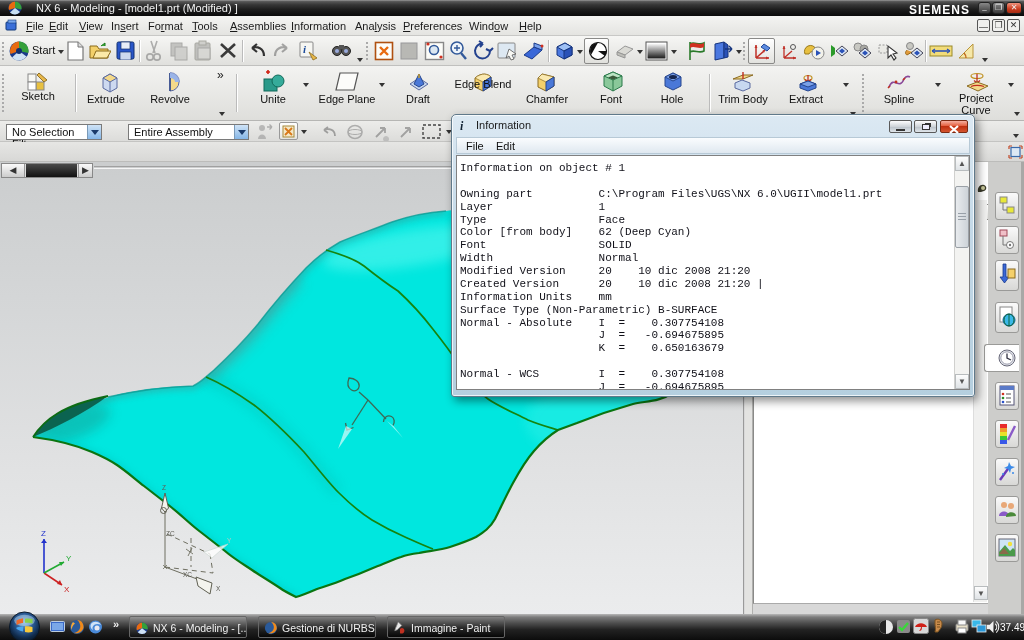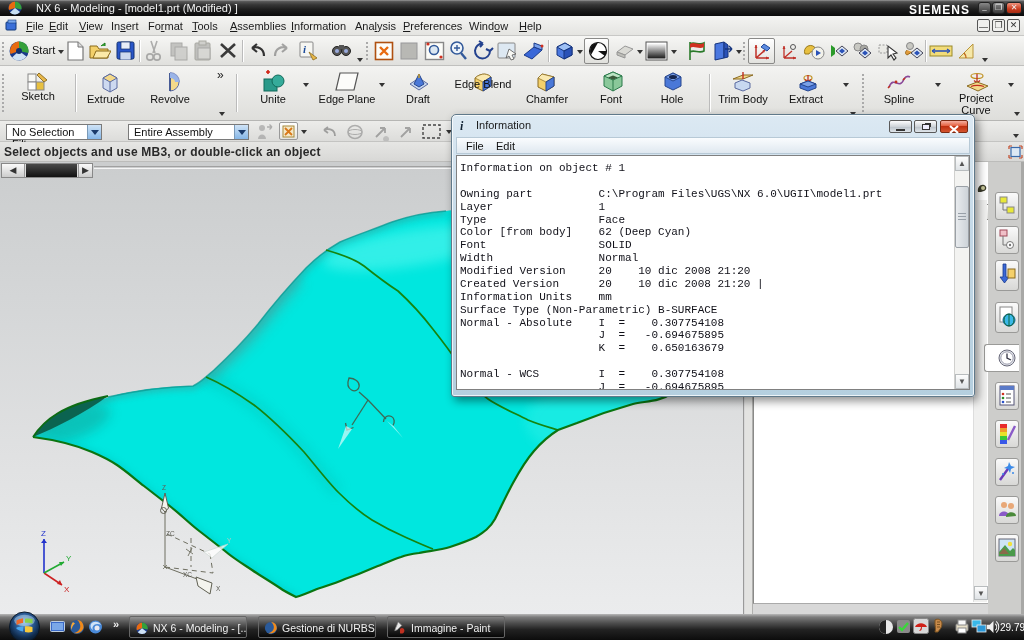--- a/index.html
+++ b/index.html
@@ -473,21 +473,20 @@
       <span class="dd" style="left:446px;top:9px;"></span>
       <svg class="abs" style="left:456px;top:1px" width="19" height="19" viewBox="0 0 19 19">
         <path d="M3,6 L10,2.5 L16,6 L16,13 L9,16.5 L3,13 Z" fill="#4a78e0" stroke="#16357e"></path>
         <path d="M3,6 L10,9.5 L16,6 L10,2.5 Z" fill="#9ec0f4" stroke="#16357e"></path>
       </svg>
       <span class="dd" style="left:1013px;top:13px;"></span>
     </div>
   </div>
 
   <div id="statusbar" class="abs">
-    <span class="stxt">Select objects and use MB3, or double-click an object</span>
     <svg class="abs" style="left:1008px;top:3px" width="15" height="14" viewBox="0 0 15 14">
       <rect x="3" y="2.5" width="9" height="9" fill="#dce8f4" stroke="#3a6aaa" stroke-width="1.2"></rect>
       <path d="M1,1 L4,1 M1,1 L1,4 M14,1 L11,1 M14,1 L14,4 M1,13 L4,13 M1,13 L1,10 M14,13 L11,13 M14,13 L14,10" stroke="#c04828" stroke-width="1.2"></path>
     </svg>
   </div>
 
   <div id="work" class="abs">
     <div id="canvas">
       <svg id="scene" width="744" height="452" viewBox="0 162 744 452" style="position:absolute;left:0;top:0">
         <defs>
@@ -823,15 +822,15 @@
       <rect x="4" y="10" width="8" height="5" fill="#fff" stroke="#888"></rect>
     </svg>
     <svg class="abs tray" style="left:971px;top:4px" width="16" height="16" viewBox="0 0 16 16">
       <rect x="1" y="2" width="9" height="7" fill="#3ab8e8" stroke="#eee" stroke-width=".8"></rect>
       <rect x="6" y="7" width="9" height="7" fill="#2a98d8" stroke="#eee" stroke-width=".8"></rect>
     </svg>
     <svg class="abs tray" style="left:986px;top:6px" width="14" height="14" viewBox="0 0 15 15">
       <path d="M1,5 L4,5 L8,1 L8,14 L4,10 L1,10 Z" fill="#f0f0f0"></path>
       <path d="M10,4 A5 5 0 0 1 10,11 M11,1.5 A8 8 0 0 1 11,13.5" stroke="#f0f0f0" stroke-width="1.2" fill="none"></path>
     </svg>
-    <span class="abs tray" style="left:1000px;top:8px;font-size:10px;">29.79</span>
+    <span class="abs tray" style="left:1000px;top:8px;font-size:10px;">37.49</span>
   </div>
 </div>
 
 </body></html>

